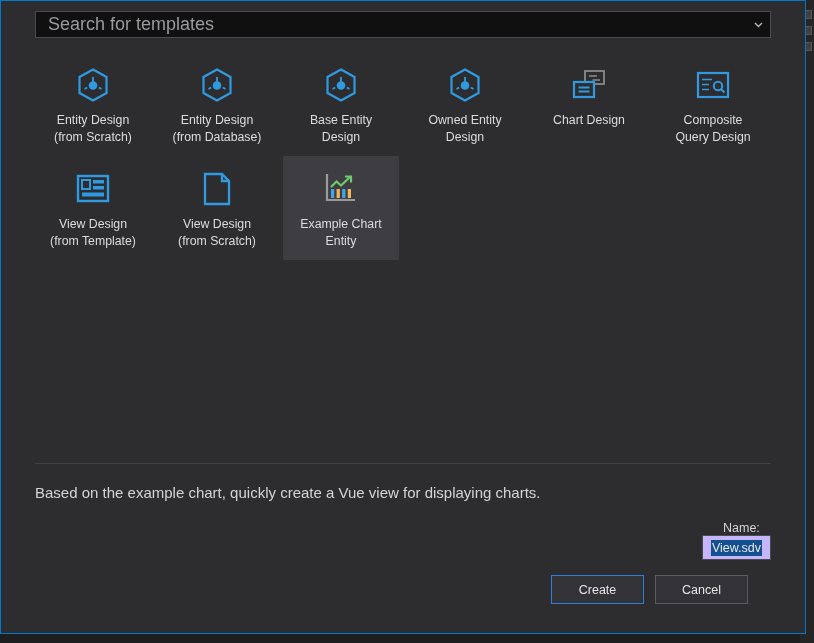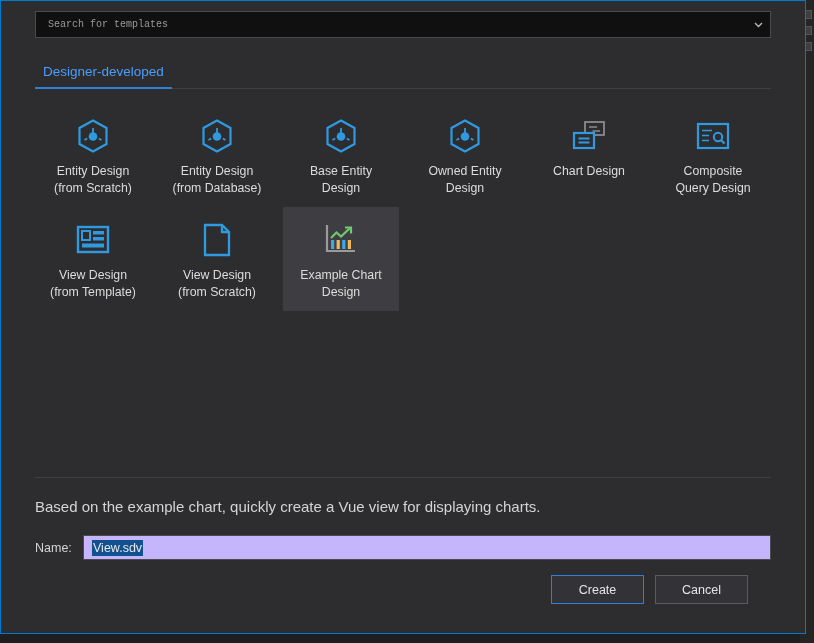--- a/index.html
+++ b/index.html
@@ -59,22 +59,22 @@
   #search-box {
     height: 27px;
     background: #101011;
     border: 1px solid #4a4a50;
     display: flex; align-items: center;
     padding: 0 6px 0 10px;
   }
   #search-input {
     flex: 1 1 auto;
     background: transparent; border: 0; outline: none;
-    color: #f97316; font-size: 10px;
-    font-family: Liberation Mono, monospace;
+    color: #f97316; font-size: 18px;
+    font-family: Liberation Sans, sans-serif;
   }
   #search-input::placeholder { color: #9a9a9e; }
   #search-chevron { flex: 0 0 auto; display:flex; padding-left:6px; }
 
   
   #tabs {
     margin: 22px 34px 0 34px;
     border-bottom: 1px solid #3f3f46;
     display: flex;
   }
@@ -126,22 +126,23 @@
   }
   #bottom-sep {
     border-top: 1px solid #3f3f46;
     margin: 0 0 0 0;
   }
   #description {
     font-size: 15px; color: #d4d4d4;
     padding: 20px 0 0 0;
   }
   #name-row {
-    display: flex; align-items: center;
+    display: flex; align-items: flex-end;
     padding: 20px 0 0 0;
+    flex-direction: column;
   }
   #name-label { font-size: 12.5px; color: #d4d4d4; width: 48px; flex:0 0 auto; }
   #name-field {
     flex: 1 1 auto; height: 25px;
     background: #c4b5fd; border: 1px solid #4a4a50;
     display: flex; align-items: center;
     padding: 0 8px;
   }
   #name-value {
     font-size: 12.5px; color: #e8e8e8;
@@ -185,25 +186,20 @@
     <div id="search-box">
       <input id="search-input" type="text" placeholder="Search for templates" style="">
       <span id="search-chevron">
         <svg width="11" height="11" viewBox="0 0 11 11" aria-hidden="true">
           <path d="M2 4 L5.5 7.5 L9 4" stroke="#b8b8b8" stroke-width="1.4" fill="none"></path>
         </svg>
       </span>
     </div>
   </div>
 
-  <div id="tabs">
-    <div class="tab active">
-      <span>Designer-developed</span>
-    </div>
-  </div>
 
   <div id="grid-wrap">
     <div id="grid">
 
       <div class="tile">
         <div class="tile-icon">
           <svg width="38" height="38" viewBox="0 0 38 38" aria-hidden="true">
             <path d="M19 3.5 L32.5 11 L32.5 27 L19 34.5 L5.5 27 L5.5 11 Z" fill="none" stroke="#2f9ae0" stroke-width="2.2"></path>
             <path d="M19 11 L19 16 M13.2 21.5 L10.5 23 M24.8 21.5 L27.5 23" stroke="#2f9ae0" stroke-width="1.8"></path>
             <circle cx="19" cy="19.5" r="4.3" fill="#2f9ae0"></circle>
@@ -305,21 +301,21 @@
             <path d="M4 2 L4 28 L32 28" fill="none" stroke="#9a9a9e" stroke-width="2.2"></path>
             <path d="M8 15 L13.5 9.5 L18 13.5 L27 5" fill="none" stroke="#6fc96f" stroke-width="2.2"></path>
             <path d="M22 4.5 L28 4.5 L28 10.5" fill="none" stroke="#6fc96f" stroke-width="2.2"></path>
             <rect x="8" y="17" width="3.2" height="9" fill="#3ea7e8"></rect>
             <rect x="13.6" y="17" width="3.2" height="9" fill="#f2b75a"></rect>
             <rect x="19.2" y="17" width="3.2" height="9" fill="#3ea7e8"></rect>
             <rect x="24.8" y="17" width="3.2" height="9" fill="#f2b75a"></rect>
           </svg>
         </div>
         <div class="tile-label">Example Chart
-Design</div>
+Entity</div>
       </div>
 
     </div>
   </div>
 
   <div id="bottom">
     <div id="bottom-sep"></div>
     <div id="description">Based on the example chart, quickly create a Vue view for displaying charts.</div>
     <div id="name-row">
       <span id="name-label">Name:</span>

